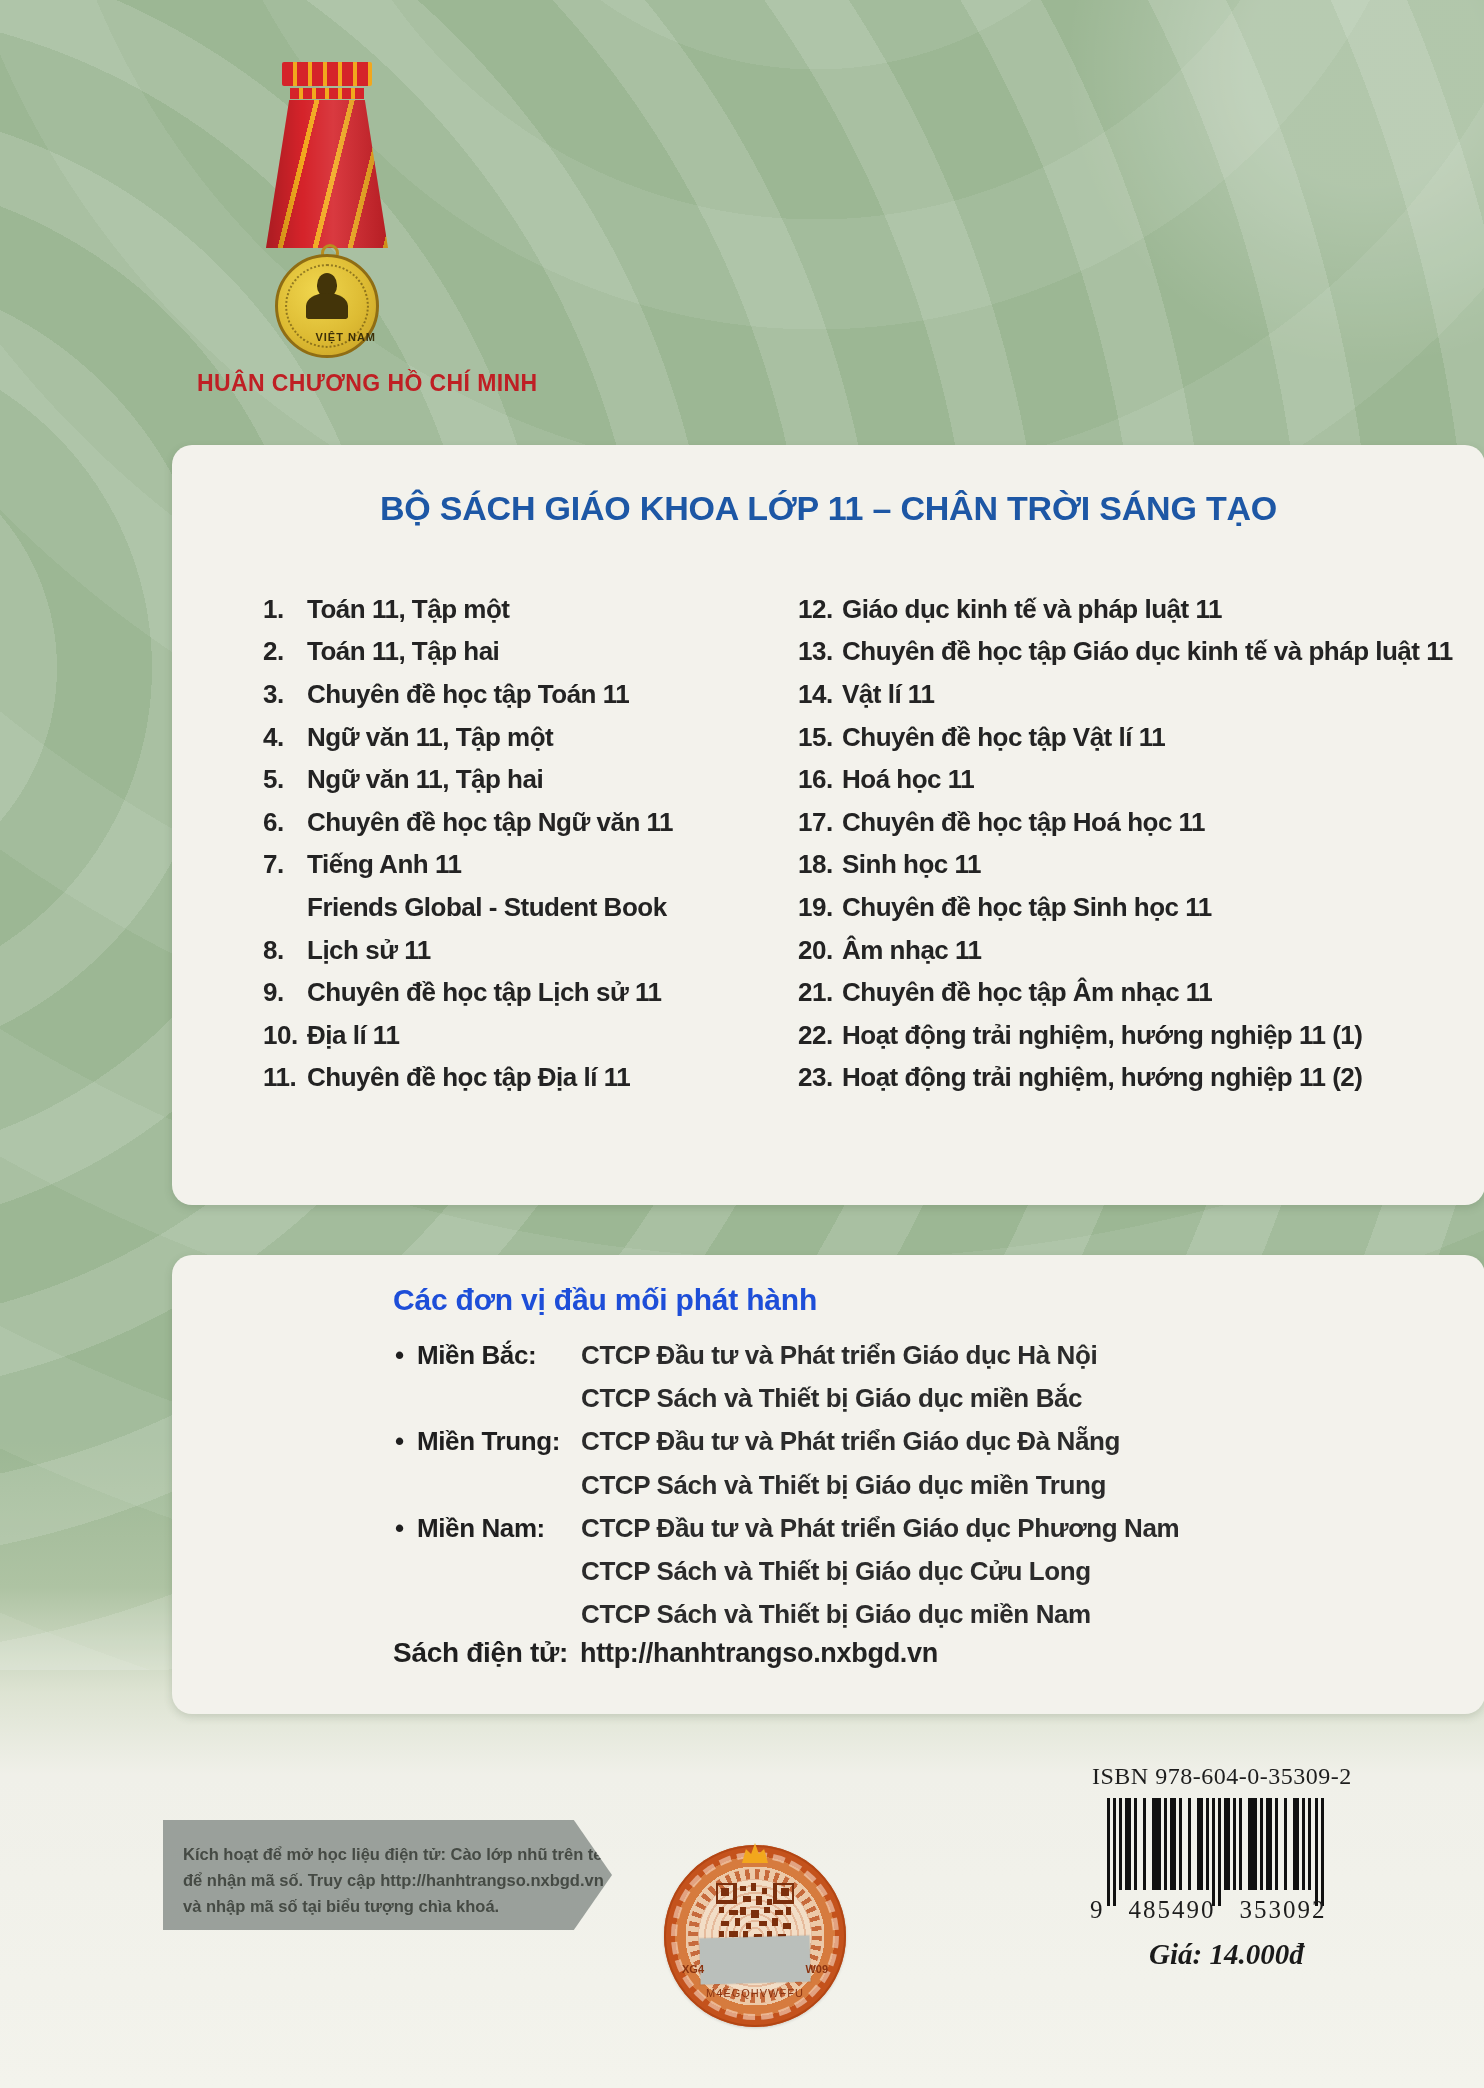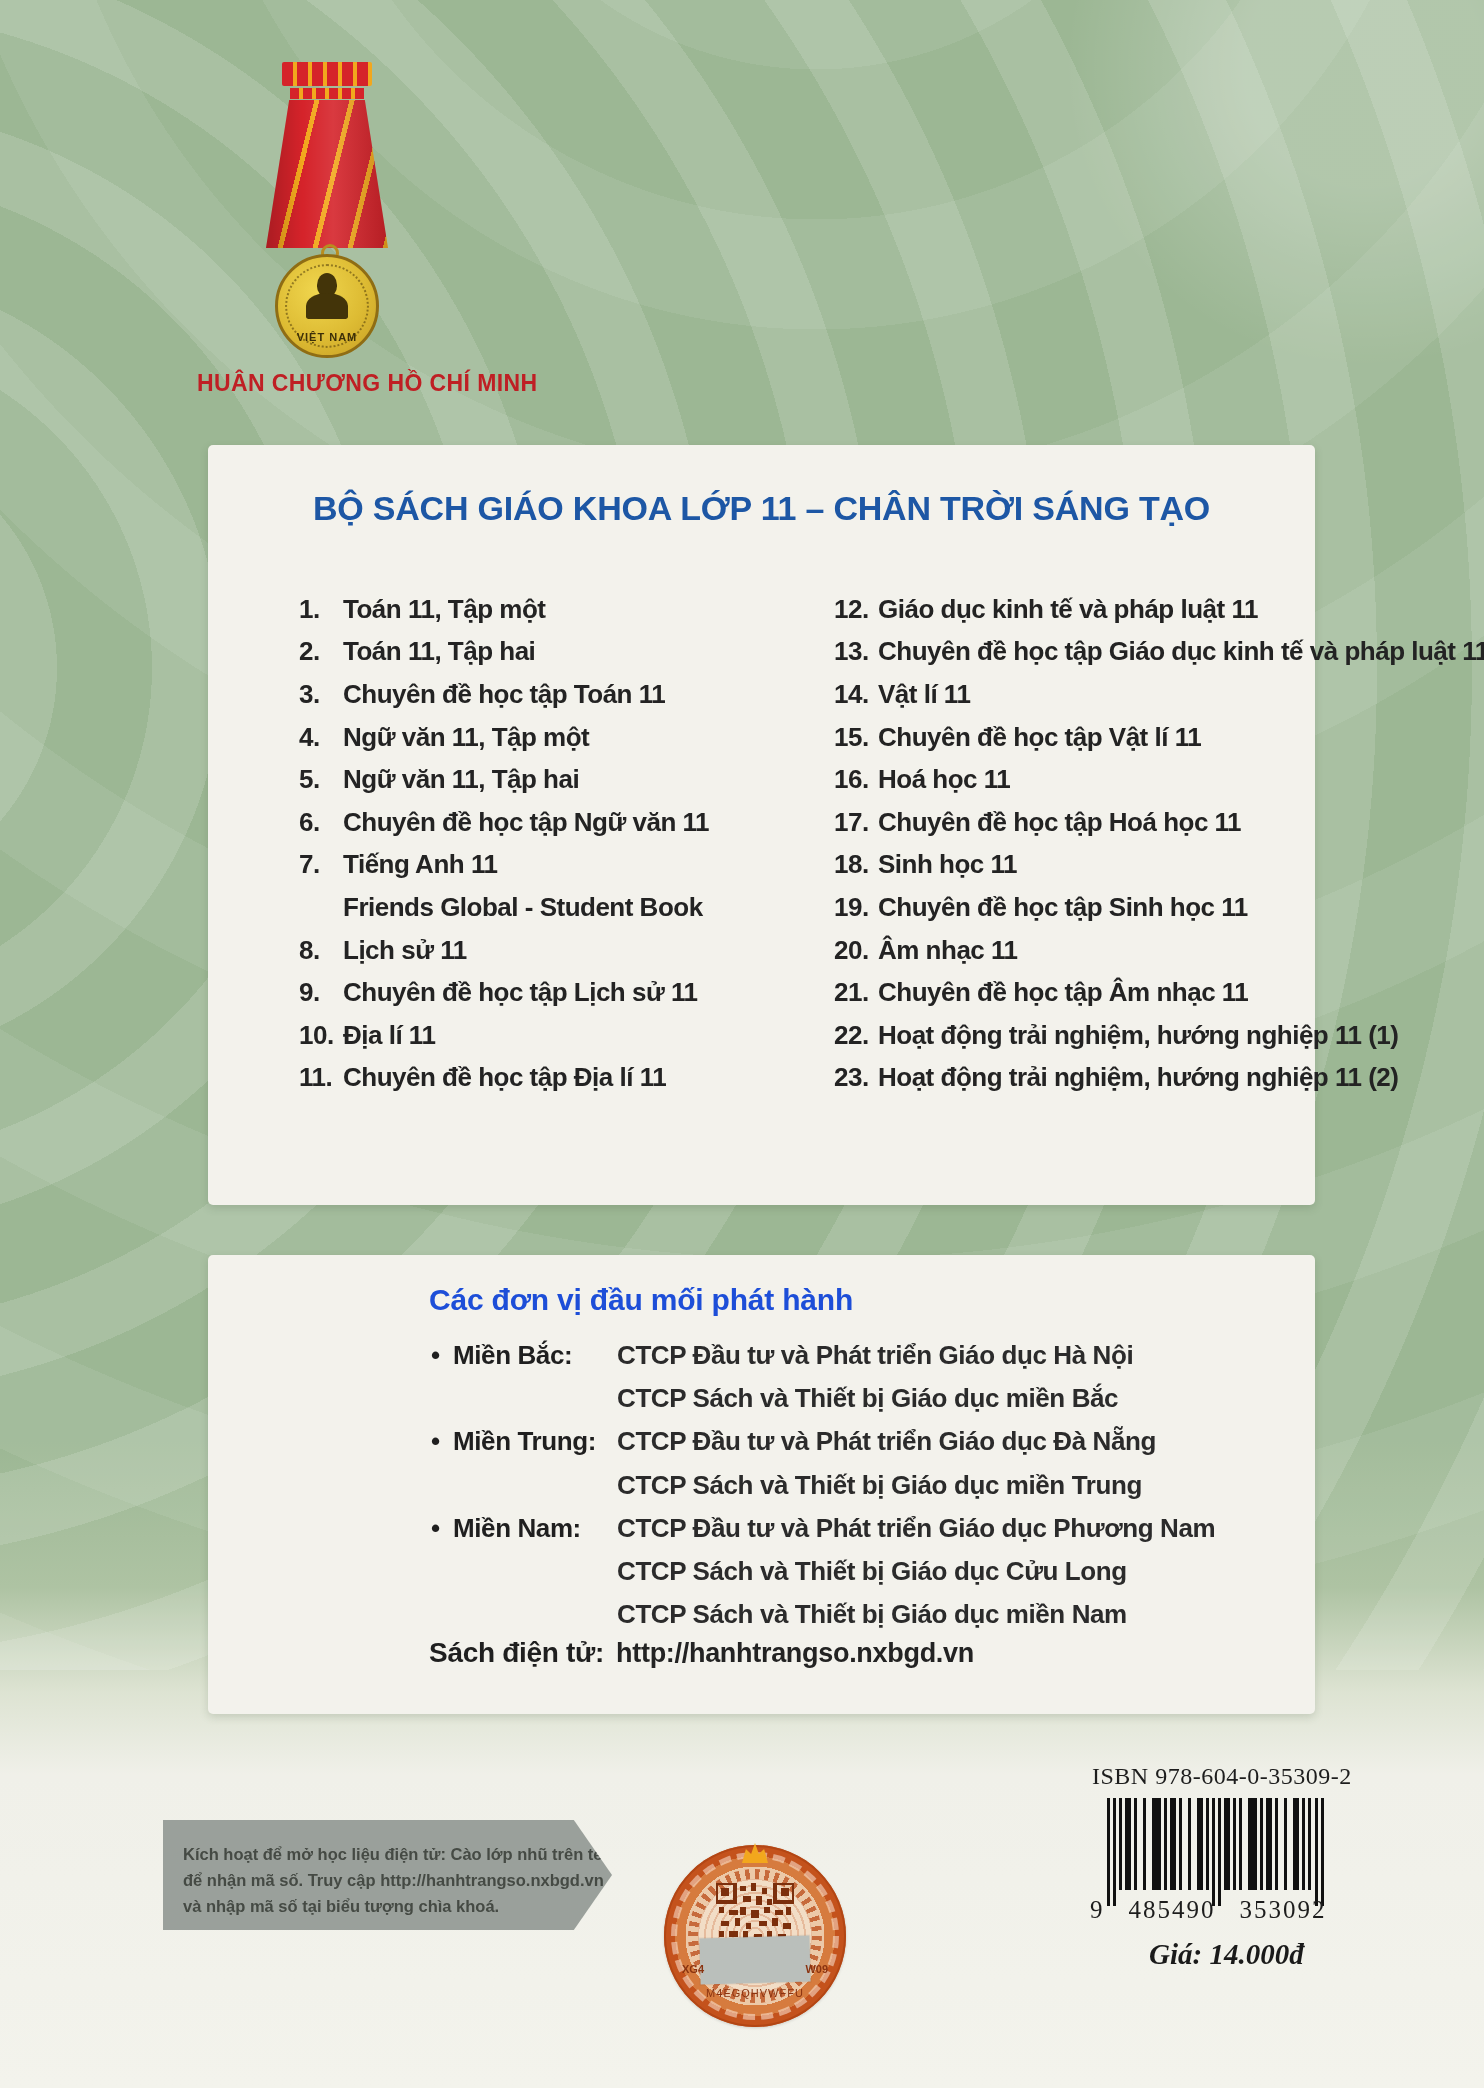--- a/index.html
+++ b/index.html
@@ -31,27 +31,27 @@
   .medal-ring{position:absolute; left:55px; top:182px; width:12px; height:12px; border-radius:50%;
     border:3px solid #b98d1f; background:transparent;}
   .medal-coin{position:absolute; left:9px; top:192px; width:104px; height:104px; border-radius:50%;
     background:radial-gradient(circle at 40% 35%, #f0d64e 0%, #ddbb33 55%, #c69d23 100%);
     border:3px solid #8f6d14; box-sizing:border-box;}
   .medal-coin::before{content:""; position:absolute; left:50%; top:16px; transform:translateX(-50%);
     width:20px; height:24px; border-radius:50% 50% 45% 45%; background:#433409;}
   .medal-coin::after{content:""; position:absolute; left:50%; top:36px; transform:translateX(-50%);
     width:42px; height:26px; border-radius:50% 50% 10% 10%; background:#433409;}
   .medal-coin-rim{position:absolute; inset:7px; border-radius:50%; border:2px dotted rgba(80,60,10,.55);}
-  .medal-coin-text{position:absolute; left:0; right:0; bottom:12px; text-align:center;
+  .medal-coin-text{position:absolute; left:0; right:0; bottom:12px; text-align:right;
     font-size:11px; font-weight:bold; color:#3c2f08; letter-spacing:1px;}
   .medal-caption{position:absolute; left:197px; top:370px; font-size:23px; font-weight:bold;
     color:var(--accent-red,#bf1f24); letter-spacing:.4px; white-space:nowrap;}
   
-  .card{position:absolute; left:172px; width:1107px; background:var(--card-bg,#f3f2ec);
-    border-radius:5px; box-shadow:0 3px 8px rgba(55,75,50,.18);margin-left:36px;}
+  .card{position:absolute; left:172px; width:1313px; background:var(--card-bg,#f3f2ec);
+    border-radius:20px; box-shadow:0 3px 8px rgba(55,75,50,.18);}
   .card-books{top:445px; height:760px;}
   .card-dist{top:1255px; height:459px;}
   .card-title{position:absolute; left:0; right:0; top:44px; margin:0; text-align:center;
     font-size:34px; font-weight:bold; color:var(--accent-blue,#1d57a5); letter-spacing:-.2px; white-space:nowrap;}
   .book-col{position:absolute; top:143px;}
   .book-col-left{left:91px; width:540px;}
   .book-col-right{left:626px; width:620px;}
   .book-row{display:flex; align-items:center; height:42.6px; white-space:nowrap;}
   .book-num{width:44px; flex:0 0 44px; font-size:26px; font-weight:bold; color:#232323; letter-spacing:-.5px;}
   .book-title{font-size:26px; font-weight:bold; color:#232323; letter-spacing:-.5px;}

